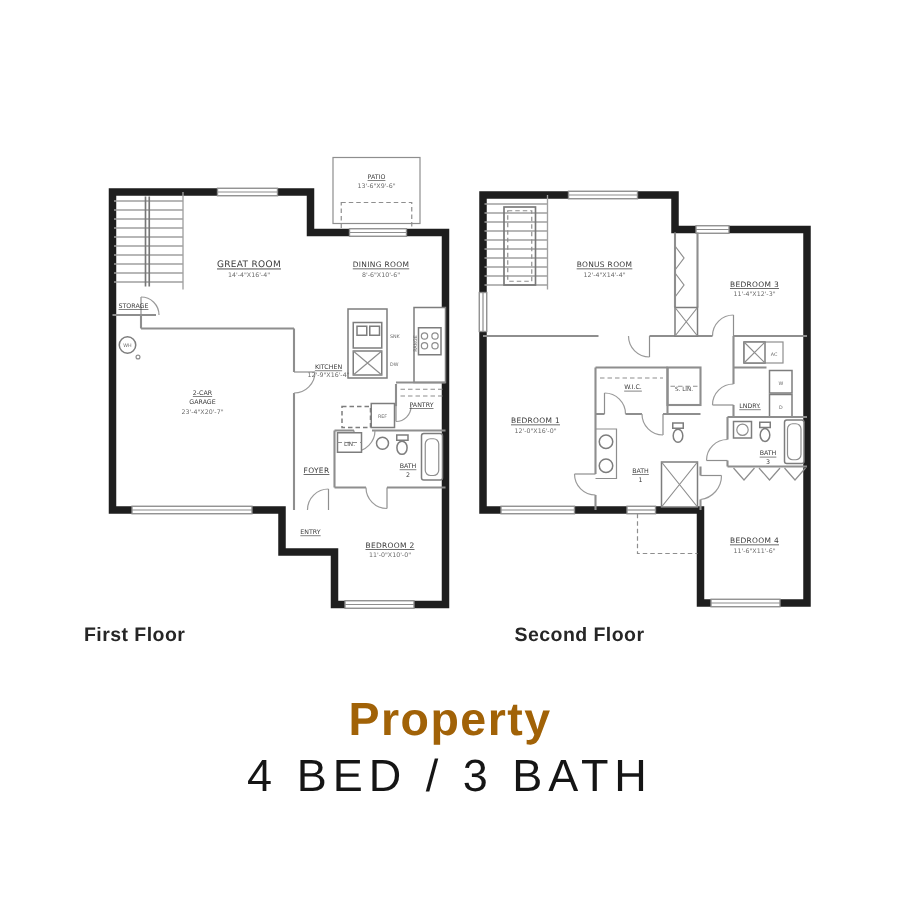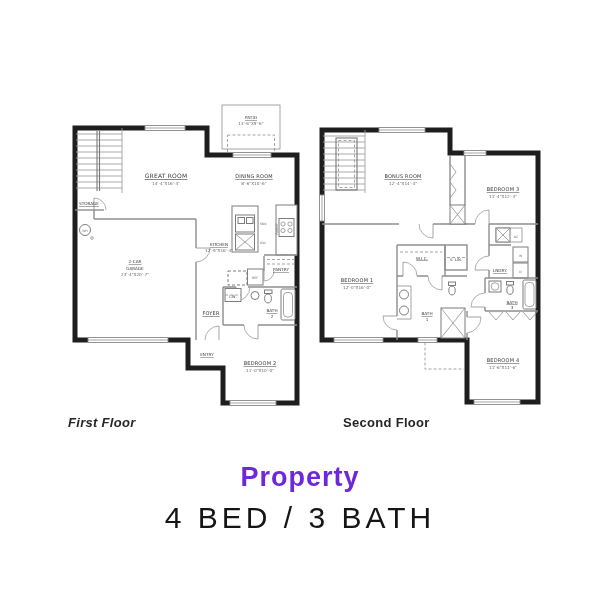--- a/index.html
+++ b/index.html
@@ -22,21 +22,21 @@
   .rn{font-size:6px;letter-spacing:0.2px;text-anchor:middle;text-decoration:underline;}
   .rn-s{font-size:5px;letter-spacing:0.2px;text-anchor:middle;text-decoration:underline;}
   .rn2{font-size:4.2px;text-anchor:middle;text-decoration:underline;}
   .rd{font-size:4.2px;fill:#6a6a6a;text-anchor:middle;text-decoration:none;}
   .tiny{font-size:3.2px;fill:#6a6a6a;text-anchor:middle;}
   .tiny-l{font-size:3.2px;fill:#6a6a6a;text-anchor:start;}
   .tiny4{font-size:3.8px;fill:#4a4a4a;text-anchor:middle;}
   
   .caption{position:absolute;font-size:13px;font-weight:bold;color:#262626;letter-spacing:0.3px;}
   .footer-title{position:absolute;left:0;top:462px;width:600px;text-align:center;
-    font-size:27px;font-weight:700;color:#6d28d9;letter-spacing:1px;}
+    font-size:31px;font-weight:700;color:#a16207;letter-spacing:1px;}
   .footer-sub{position:absolute;left:0;top:501px;width:600px;text-align:center;
     font-size:30px;font-weight:400;color:#151515;letter-spacing:4px;}
 </style>
 </head>
 <body>
 
 <svg class="plan" style="left:68px;top:98px;" width="240" height="312" viewBox="0 0 240 312">
 
   <g>
     <rect x="154" y="7" width="58" height="44" class="thin" fill="#ffffff"></rect>
@@ -275,17 +275,17 @@
     <path class="thin" d="M152,219 H166"></path>
     <path class="arc" d="M166,219 A16,16 0 0 1 152,235"></path>
     <path class="thin" d="M174,214 L181,222 L188,214 M191,214 L198,222 L205,214 M208,214 L215,222 L222,214"></path>
     <text x="188" y="264" class="rn-s">BEDROOM 4</text>
     <text x="188" y="270.5" class="rd">11'-6"X11'-6"</text>
   </g>
 
   <path class="thin dash" d="M110,244.5 V271 H150"></path>
 </svg>
 
-<div class="caption" style="left:68px;top:415px;font-style:italic;">First Floor</div>
+<div class="caption" style="left:56px;top:415px;">First Floor</div>
 <div class="caption" style="left:317px;top:415px;margin-left:26px;">Second Floor</div>
 
 <div class="footer-title">Property</div>
 <div class="footer-sub">4 BED / 3 BATH</div>
 
 </body></html>

